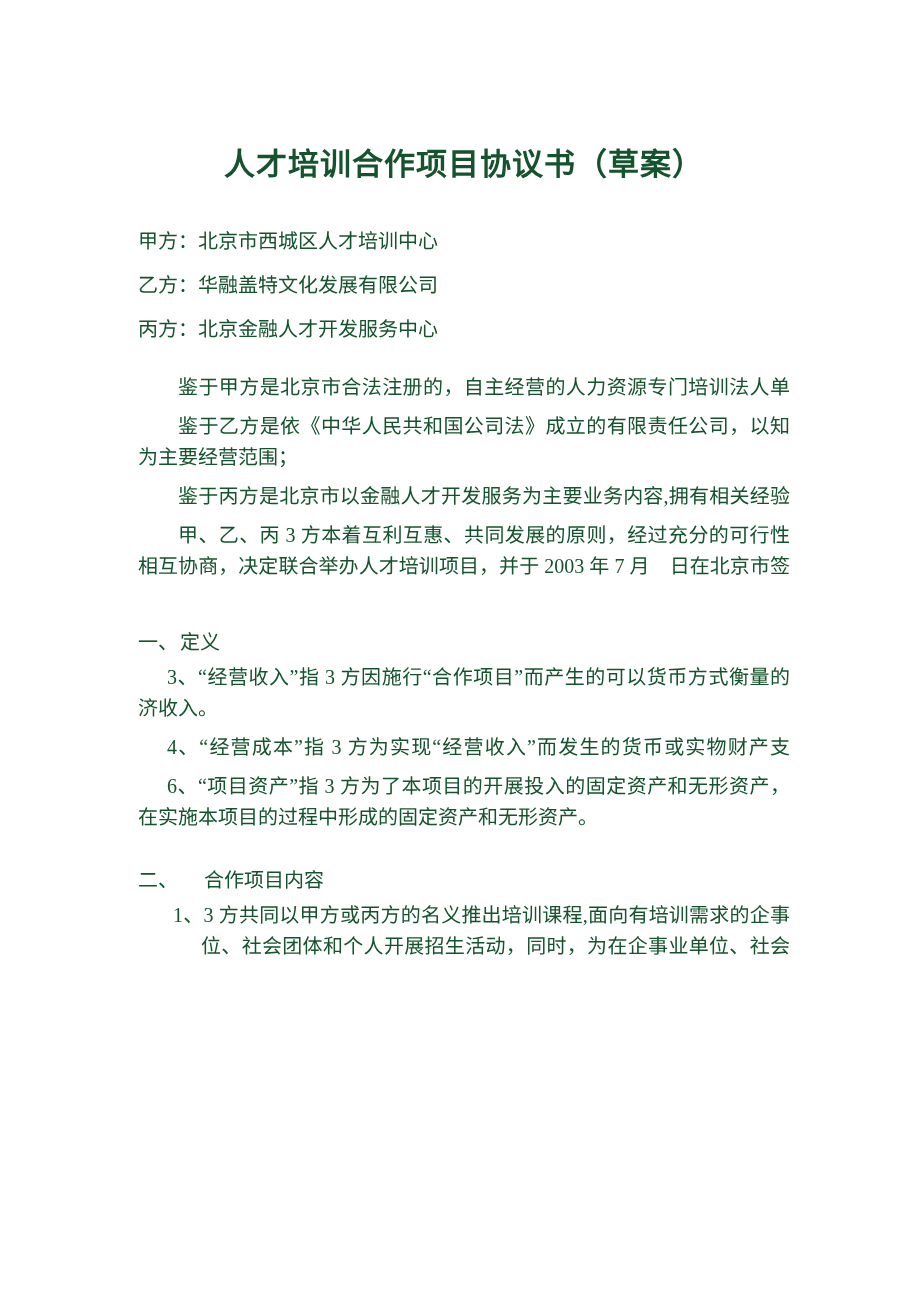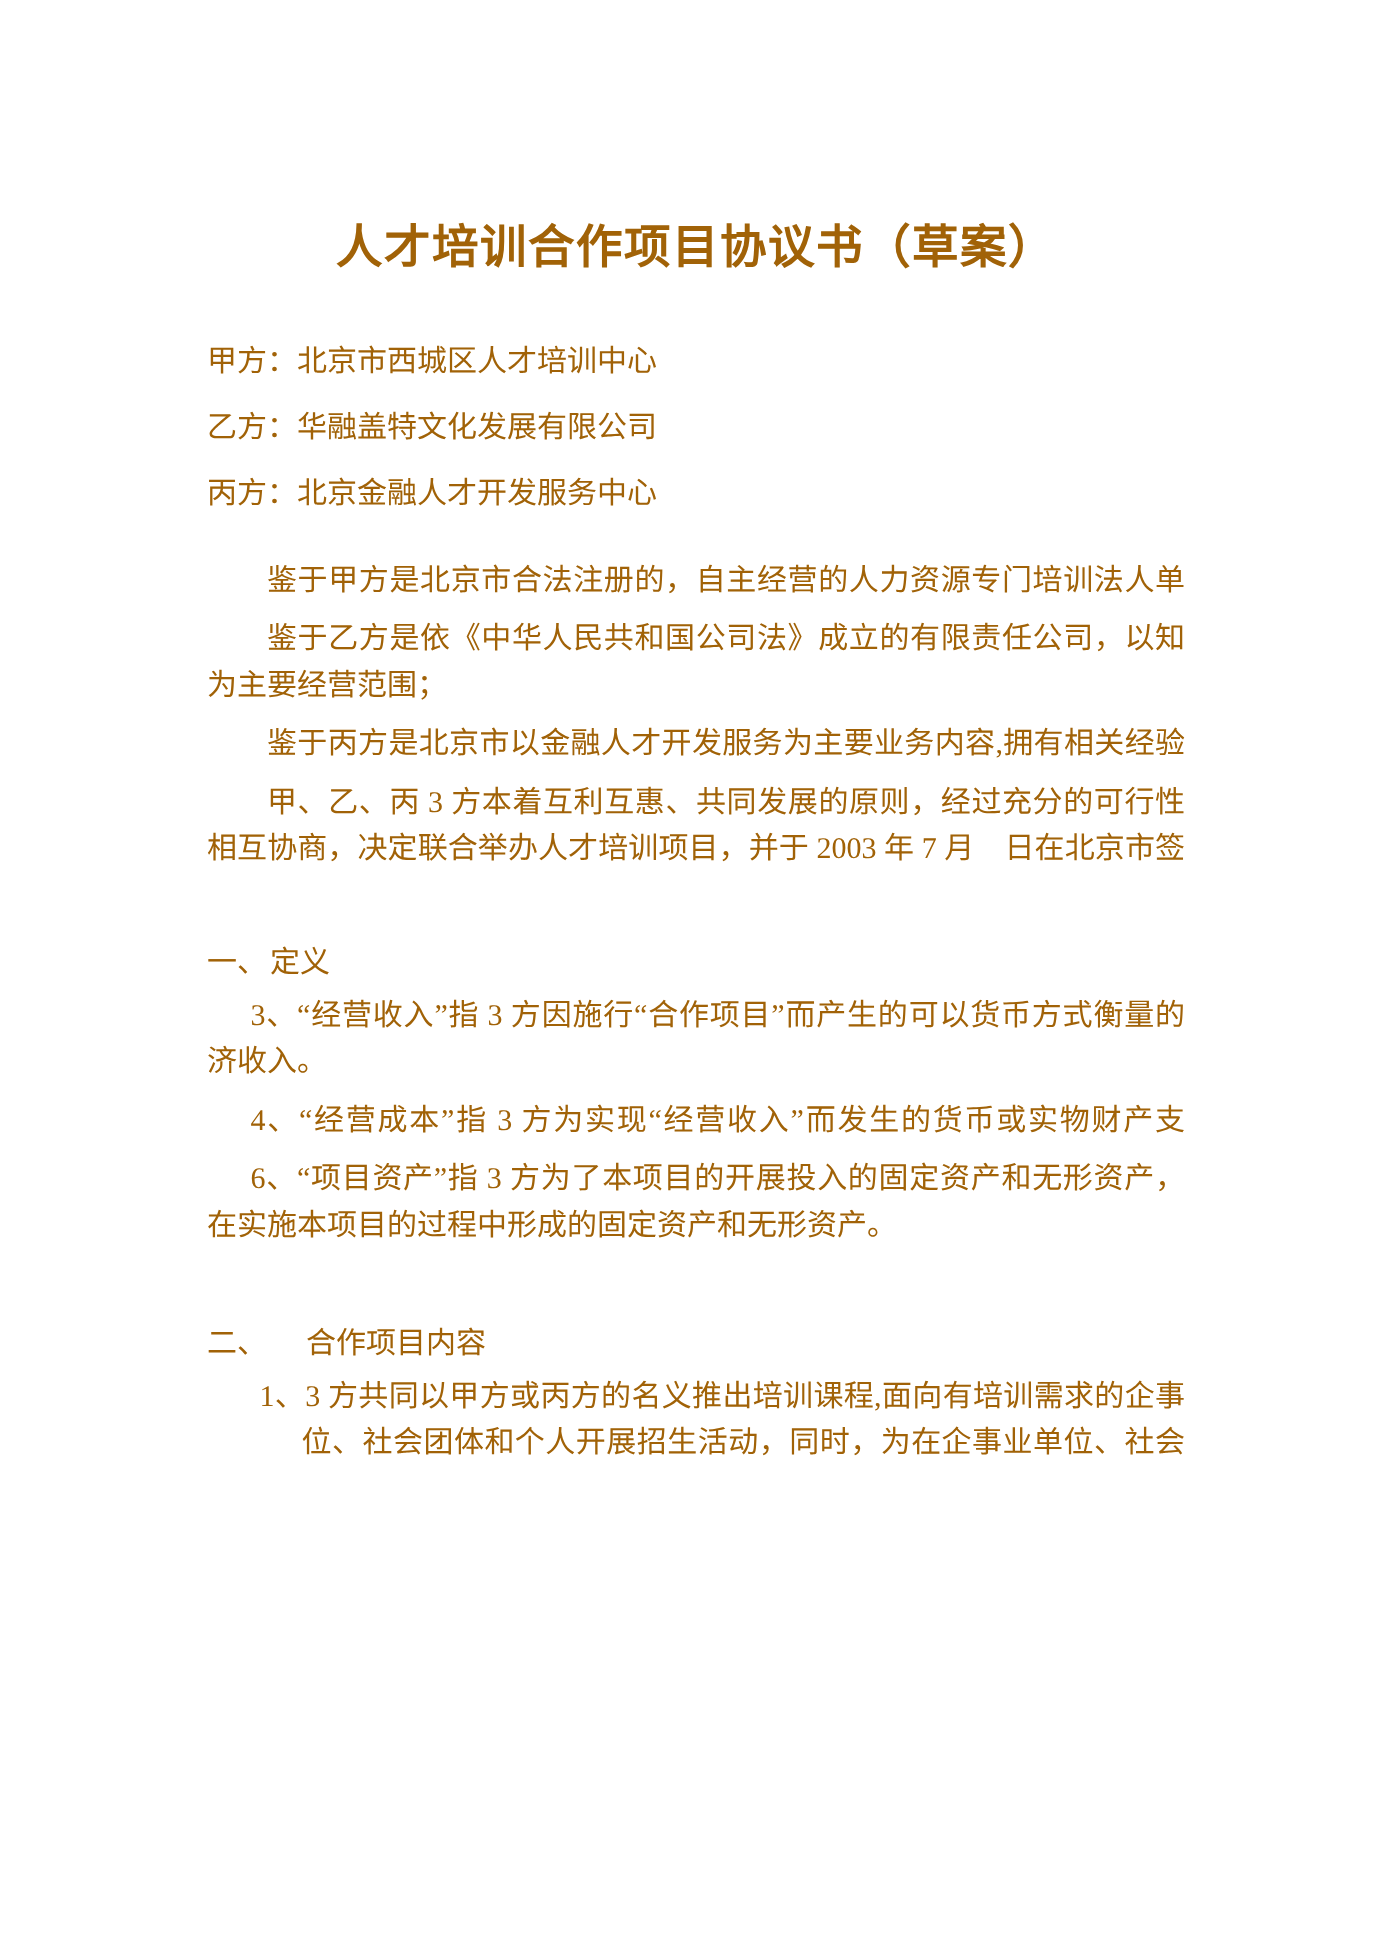--- a/index.html
+++ b/index.html
@@ -2,21 +2,21 @@
 <html lang="zh-CN"><head>
 <meta charset="utf-8">
 <style>
   html,body{margin:0;padding:0;background:#ffffff;}
   .page{
     position:relative;
     width:920px;height:1302px;
     box-sizing:border-box;
     padding:143px 130px 0 138px;
     background:#ffffff;
-    color:#a16207;
+    color:#14532d;
     font-family:"Liberation Serif","DejaVu Serif",serif;
     font-size:20px;
     overflow:hidden;
   }
   .title{
     margin:0 0 39px 0;
     height:44px;line-height:44px;
     font-size:31px;font-weight:bold;
     text-align:center;
     letter-spacing:1px;
@@ -37,21 +37,21 @@
   .ind-mark{padding-left:35px;}  
   .ind-cont{padding-left:63px;}  
   .heading{
     height:31px;line-height:31px;
     font-weight:normal;
     margin:0 0 4px 0;
     white-space:nowrap;
   }
   .heading .hnum{display:inline-block;width:42px;}
   .h1sec{margin-top:45px;}
-  .h2sec{margin-top:48px;}
+  .h2sec{margin-top:32px;}
   .h2sec .htitle{margin-left:24px;}
 </style>
 </head>
 <body>
 
 <div class="page">
 
   <h1 class="title">人才培训合作项目协议书（草案）</h1>
 
   <div class="parties">

